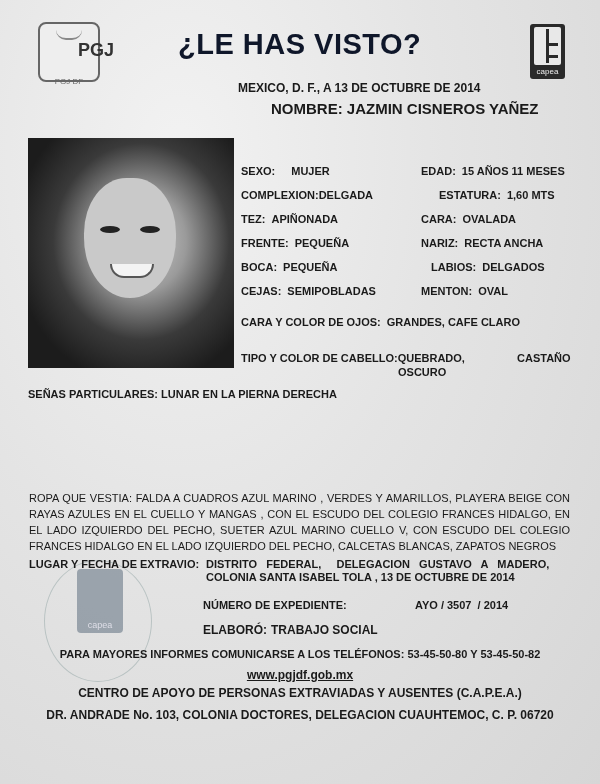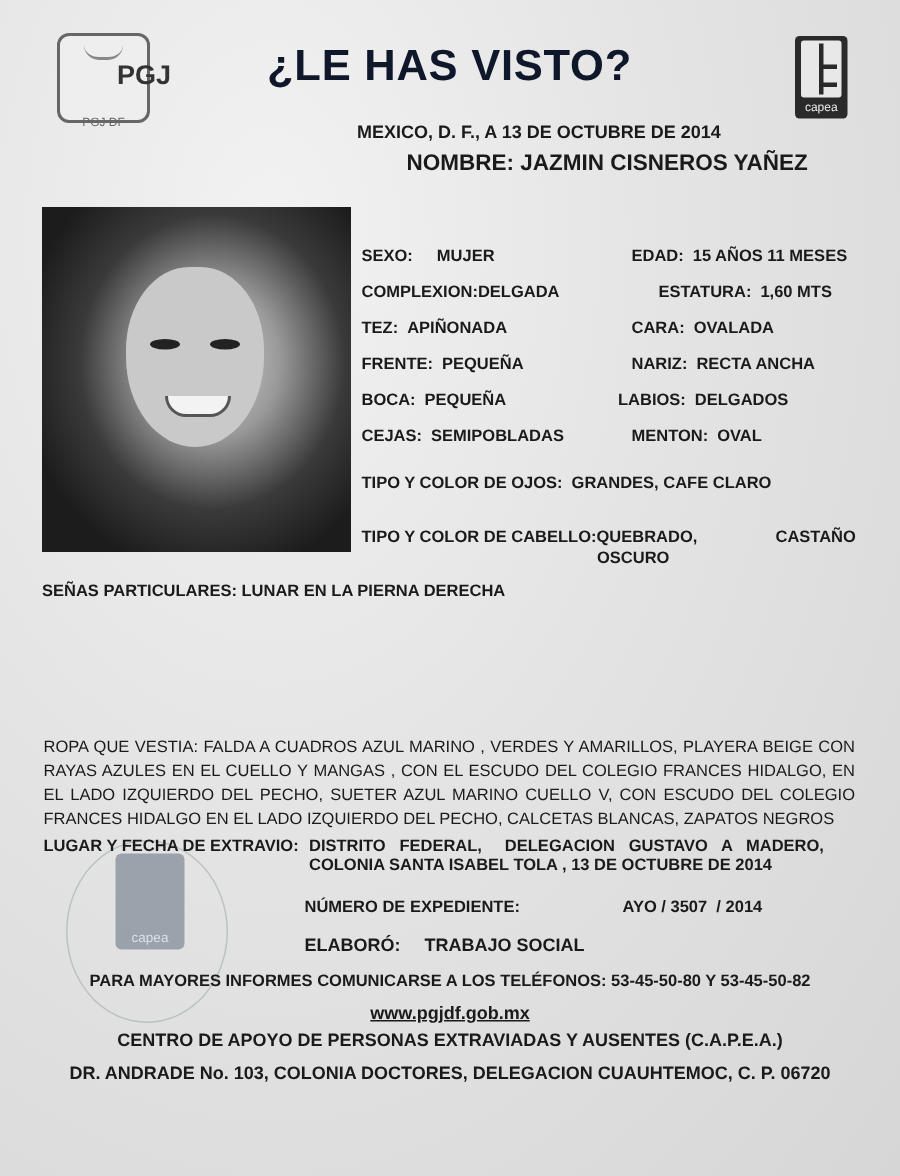--- a/index.html
+++ b/index.html
@@ -76,24 +76,24 @@
 <div class="f" style="left:241px;top:189px"><span>COMPLEXION:</span><span>DELGADA</span></div>
 <div class="f" style="left:241px;top:213px"><span>TEZ:</span><span class="v">APIÑONADA</span></div>
 <div class="f" style="left:241px;top:237px"><span>FRENTE:</span><span class="v">PEQUEÑA</span></div>
 <div class="f" style="left:241px;top:261px"><span>BOCA:</span><span class="v">PEQUEÑA</span></div>
 <div class="f" style="left:241px;top:285px"><span>CEJAS:</span><span class="v">SEMIPOBLADAS</span></div>
 
 <div class="f" style="left:421px;top:165px"><span>EDAD:</span><span class="v">15 AÑOS 11 MESES</span></div>
 <div class="f" style="left:439px;top:189px"><span>ESTATURA:</span><span class="v">1,60 MTS</span></div>
 <div class="f" style="left:421px;top:213px"><span>CARA:</span><span class="v">OVALADA</span></div>
 <div class="f" style="left:421px;top:237px"><span>NARIZ:</span><span class="v">RECTA ANCHA</span></div>
-<div class="f" style="left:412px;top:261px"><span>LABIOS:</span><span class="v">DELGADOS</span></div>
+<div class="f" style="left:431px;top:261px"><span>LABIOS:</span><span class="v">DELGADOS</span></div>
 <div class="f" style="left:421px;top:285px"><span>MENTON:</span><span class="v">OVAL</span></div>
 
-<div class="f" style="left:241px;top:316px"><span>TIPO Y COLOR DE OJOS:</span><span class="v">GRANDES, CAFE CLARO</span></div>
+<div class="f" style="left:241px;top:316px"><span>CARA Y COLOR DE OJOS:</span><span class="v">GRANDES, CAFE CLARO</span></div>
 
 <div class="f" style="left:241px;top:352px"><span>TIPO Y COLOR DE CABELLO:</span><span>QUEBRADO,</span></div>
 <div class="f" style="left:517px;top:352px">CASTAÑO</div>
 <div class="f" style="left:398px;top:366px">OSCURO</div>
 
 <div class="f" style="left:28px;top:388px">SEÑAS PARTICULARES: LUNAR EN LA PIERNA DERECHA</div>
 
 <div class="para">ROPA QUE VESTIA: FALDA A CUADROS AZUL MARINO , VERDES Y AMARILLOS, PLAYERA BEIGE CON RAYAS AZULES EN EL CUELLO Y MANGAS , CON EL ESCUDO DEL COLEGIO FRANCES HIDALGO, EN EL LADO IZQUIERDO DEL PECHO, SUETER  AZUL MARINO CUELLO V, CON ESCUDO DEL COLEGIO FRANCES HIDALGO EN EL LADO IZQUIERDO DEL PECHO, CALCETAS BLANCAS, ZAPATOS NEGROS</div>
 
 <div class="abs stamp">
@@ -102,18 +102,18 @@
     </div>
 </div>
 
 <div class="f" style="left:29px;top:558px">LUGAR Y FECHA DE EXTRAVIO:</div>
 <div class="f" style="left:206px;top:558px;width:364px;white-space:pre">DISTRITO   FEDERAL,     DELEGACION   GUSTAVO   A   MADERO,</div>
 <div class="f" style="left:206px;top:571px">COLONIA SANTA ISABEL TOLA , 13 DE OCTUBRE DE 2014</div>
 
 <div class="f" style="left:203px;top:599px">NÚMERO DE EXPEDIENTE:</div>
 <div class="f" style="left:415px;top:599px;white-space:pre">AYO / 3507  / 2014</div>
 
-<div class="f" style="left:203px;top:623px;font-size:12px"><span>ELABORÓ:</span><span class="v" style="margin-left:16px">TRABAJO SOCIAL</span></div>
+<div class="f" style="left:203px;top:623px;font-size:12px"><span>ELABORÓ:</span><span class="v" style="margin-left:4px">TRABAJO SOCIAL</span></div>
 
 <div class="center" style="top:648px;font-size:11px">PARA MAYORES INFORMES COMUNICARSE A LOS TELÉFONOS: 53-45-50-80 Y 53-45-50-82</div>
 <div class="center url" style="top:668px;font-size:12px">www.pgjdf.gob.mx</div>
 <div class="center" style="top:686px;font-size:12px">CENTRO DE APOYO DE PERSONAS EXTRAVIADAS Y AUSENTES   (C.A.P.E.A.)</div>
 <div class="center" style="top:708px;font-size:12px">DR. ANDRADE No. 103, COLONIA DOCTORES, DELEGACION CUAUHTEMOC, C. P. 06720</div>
 
 </body></html>

